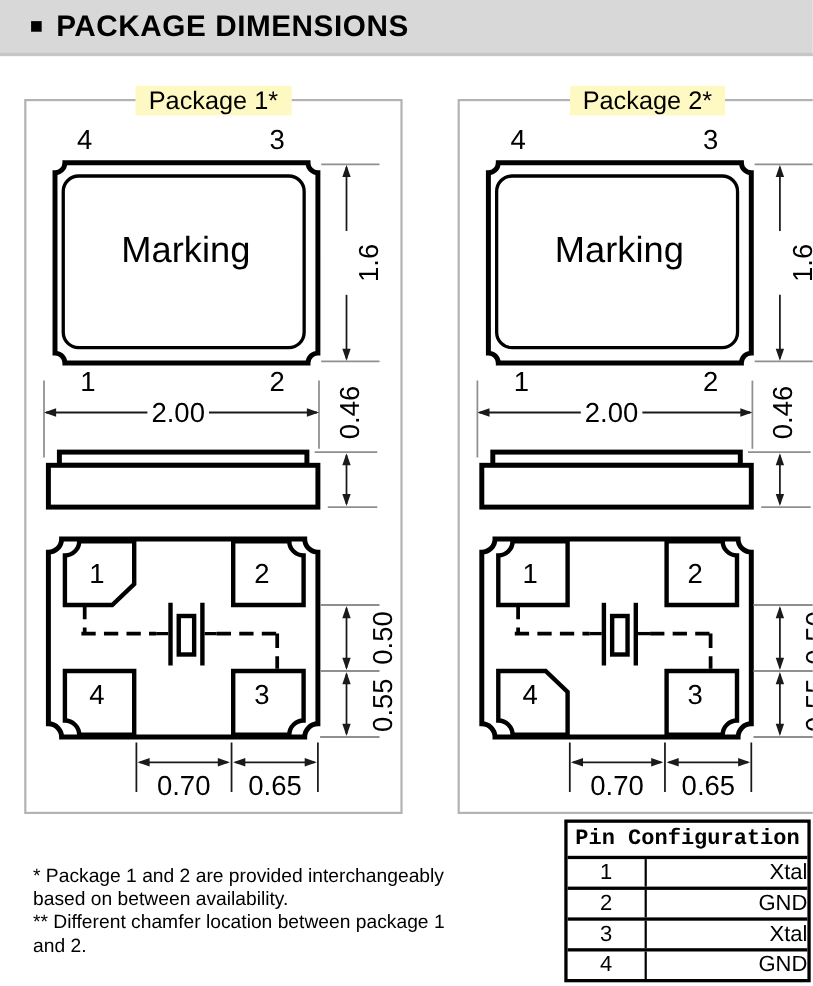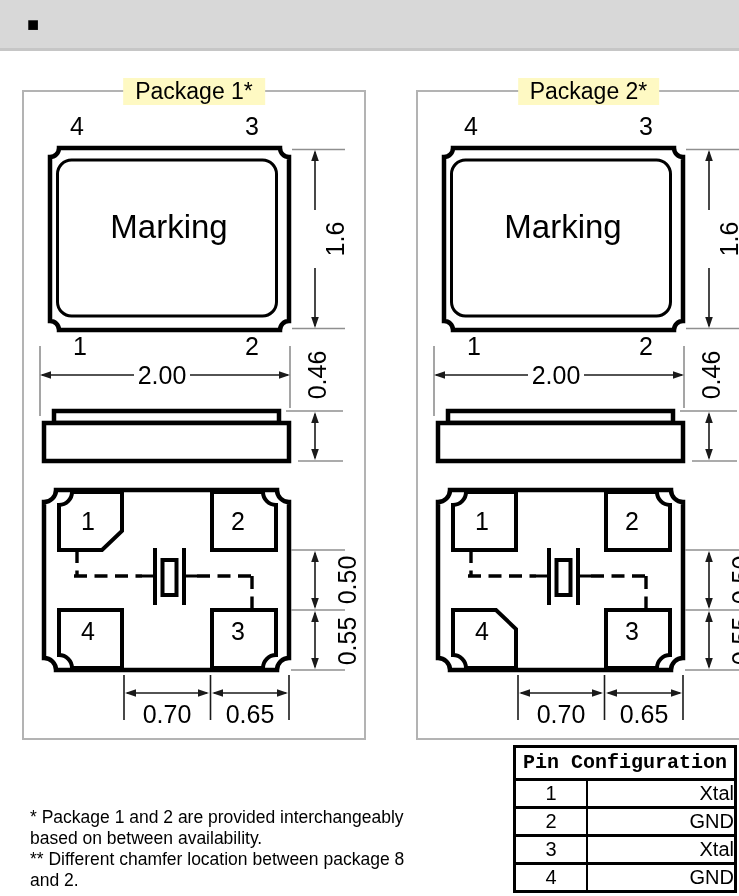--- a/index.html
+++ b/index.html
@@ -33,40 +33,41 @@
   .ext  { stroke:#8f8f8f; stroke-width:1.6; fill:none; }
   .dim  { stroke:#1a1a1a; stroke-width:1.6; fill:none; }
   .ah   { fill:#1a1a1a; stroke:none; }
   .dash { stroke:#000; stroke-width:3.4; fill:none; stroke-dasharray:13 7.5; }
   .xt   { stroke:#000; stroke-width:4; fill:none; }
   .xt2  { stroke:#000; stroke-width:3; fill:none; }
   .xtr  { fill:#fff; stroke:#000; stroke-width:4; }
   text.lbl  { font-size:25px; fill:#000; }
   text.mark { font-size:33px; fill:#000; }
   
-  .notes { position:absolute; left:30px; top:807px; width:470px; font-size:17.5px; line-height:21px; }
+  .notes { position:absolute; left:30px; top:786px; width:470px; font-size:17.5px; line-height:21px; }
   .unit  { position:absolute; left:398px; top:862px; width:107px; font-size:22px; text-align:right; }
   
   .pin-table {
     position:absolute; left:513px; top:745px; width:224px;
     border:3px solid #000; background:#fff; font-size:20px; box-sizing:border-box;
   }
   .pt-header { font-weight:bold; text-align:center; height:30px; line-height:30px; border-bottom:3px solid #000;font-family:Liberation Mono, monospace; }
   .pt-row { display:flex; height:25px; line-height:25px; border-bottom:3px solid #000; }
   .pt-row:last-child { border-bottom:none; }
   .pt-pin { width:72px; border-right:2px solid #000; text-align:center; box-sizing:border-box; }
   .pt-fn  { flex:1; text-align:right; }
 </style>
 </head>
 <body>
 
 <div id="page">
 
   <div class="header">
     <span class="bullet">■</span>
+    <span class="title">PACKAGE DIMENSIONS</span>
   </div>
 
   <div class="frame f1">
     <span class="legend">Package 1*</span>
     <svg width="336" height="642" viewBox="0 0 336 642">
 
       <g>
         <text class="lbl" x="53" y="43" text-anchor="middle">4</text>
         <text class="lbl" x="228" y="43" text-anchor="middle">3</text>
         <path class="ol" d="M35,56 H256 A9,9 0 0 0 265,65 V229 A9,9 0 0 0 256,238 H35 A9,9 0 0 0 26,229 V65 A9,9 0 0 0 35,56 Z"></path>
@@ -258,21 +259,21 @@
         <polygon class="ah" points="253,597.2 253,604.8 264,601"></polygon>
         <text class="lbl" x="143" y="631" text-anchor="middle">0.70</text>
         <text class="lbl" x="226" y="631" text-anchor="middle">0.65</text>
       </g>
     </svg>
   </div>
 
   <div class="notes">
     <div>* Package 1 and 2 are provided interchangeably</div>
     <div>based on between availability.</div>
-    <div>** Different chamfer location between package 8</div>
+    <div>** Different chamfer location between package 1</div>
     <div>and 2.</div>
   </div>
 
 
   <div class="pin-table">
     <div class="pt-header">Pin Configuration</div>
     <div class="pt-row">
       <div class="pt-pin">1</div>
       <div class="pt-fn">Xtal</div>
     </div>

